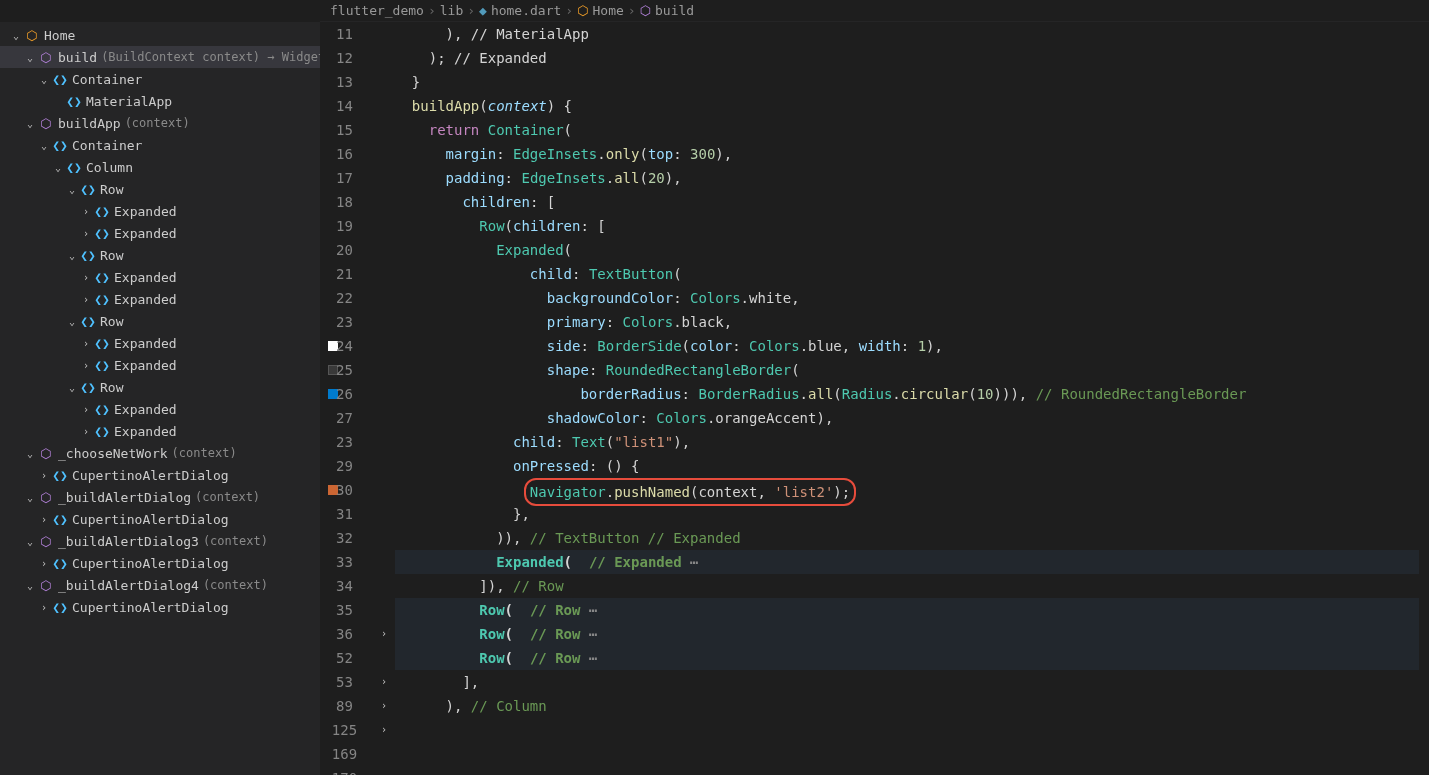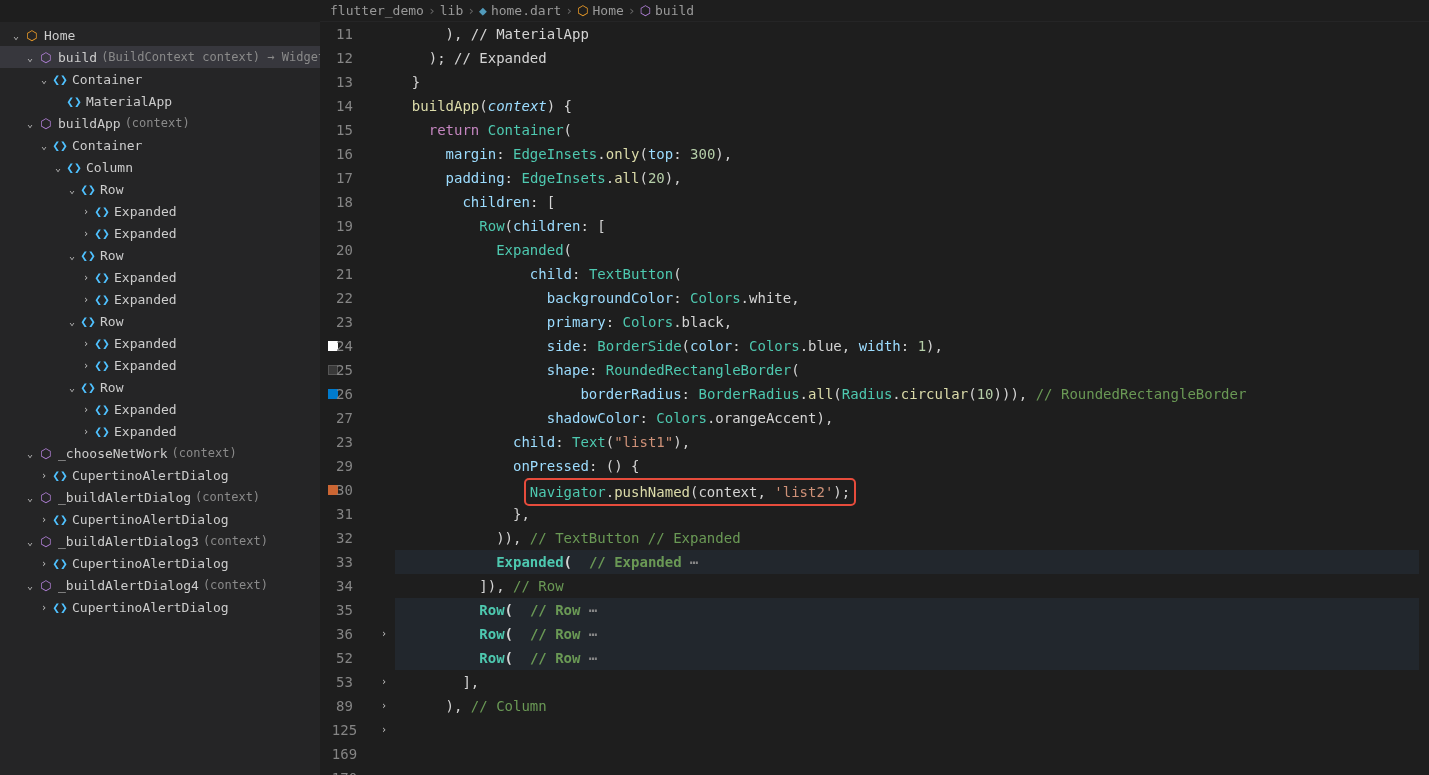--- a/index.html
+++ b/index.html
@@ -115,21 +115,21 @@
   .t-cls { color: #4ec9b0; }
   .t-prop { color: #9cdcfe; }
   .t-param { color: #9cdcfe; font-style: italic; }
   .t-str { color: #ce9178; }
   .t-num { color: #b5cea8; }
   .t-comment { color: #6a9955; }
   .t-punc { color: #d4d4d4; }
   .t-ellipsis { color: #888; }
   .highlight-box {
     border: 2px solid #e74c3c;
-    border-radius: 5px;
+    border-radius: 12px;
     padding: 0 4px;
     display: inline-block;
     margin-left: -6px;
   }
   .minimap {
     width: 10px;
     background: #1e1e1e;
   }
 </style>
 </head>

